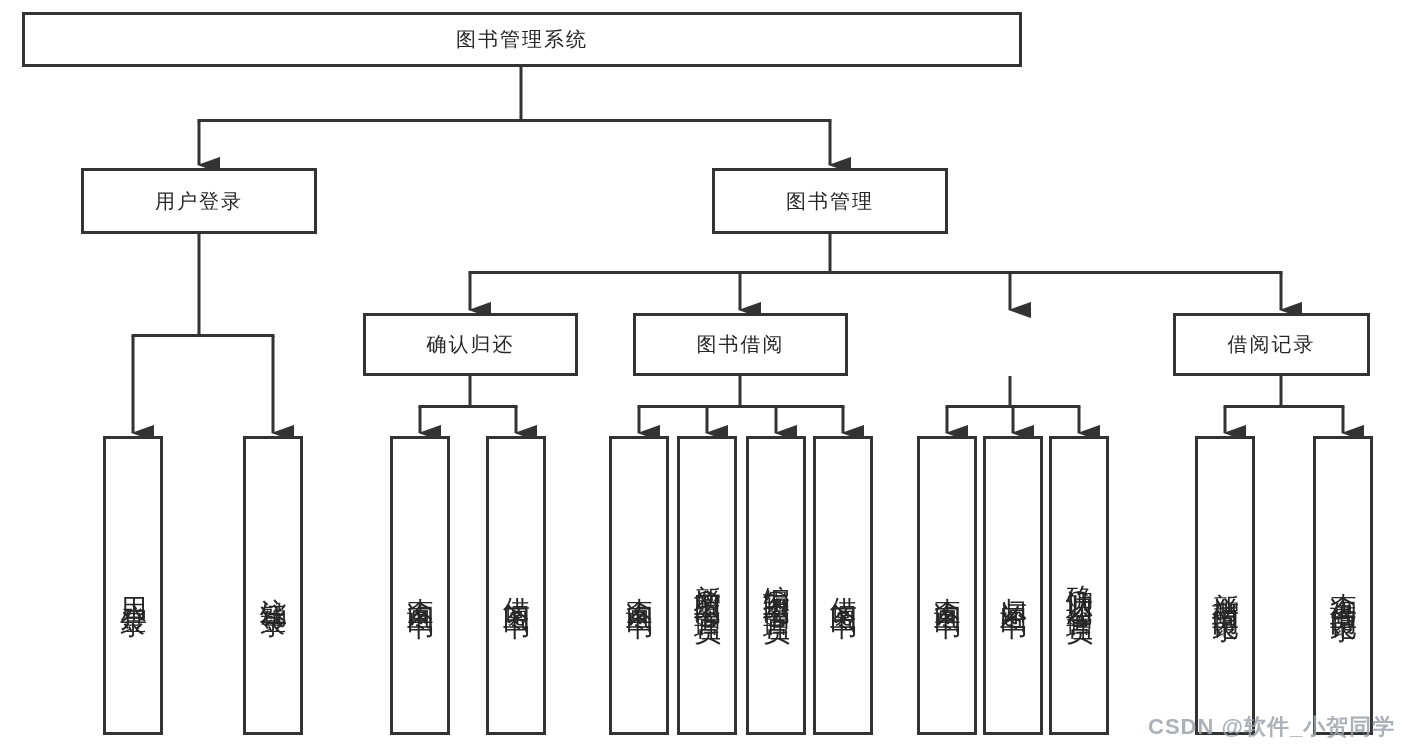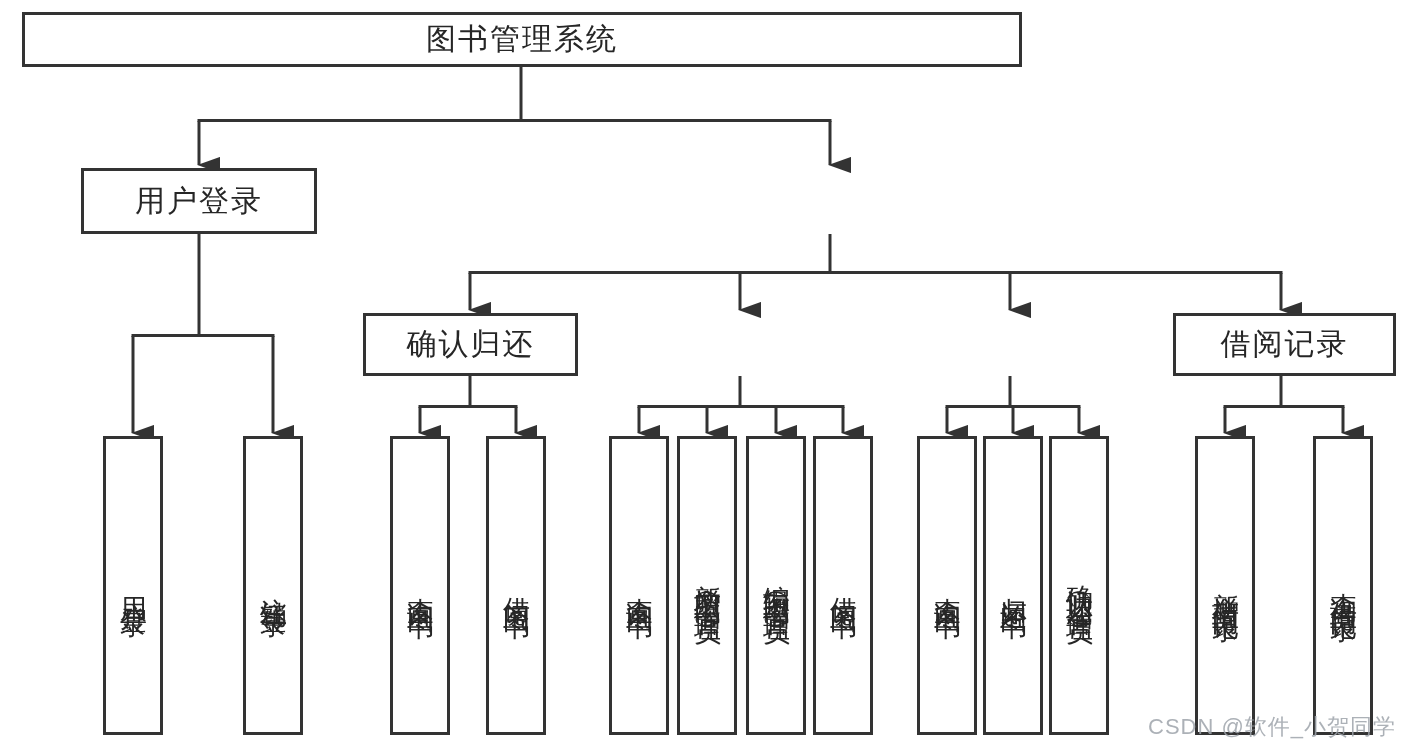--- a/index.html
+++ b/index.html
@@ -14,37 +14,38 @@
   .connectors line{stroke:#333333;stroke-width:3;}
   .box{
     position:absolute;
     box-sizing:border-box;
     border:3px solid #333333;
     background:#ffffff;
     display:flex;align-items:center;justify-content:center;
     color:#262626;
     z-index:2;
   }
-  .box.h span{font-size:30px;letter-spacing:2px;white-space:nowrap;}
+  .box.h span{font-size:20px;letter-spacing:2px;white-space:nowrap;}
   .box.v{width:60px;height:299px;}
   .vtext{
     writing-mode:vertical-rl;
     text-orientation:mixed;
     font-size:27px;
     letter-spacing:5px;
     line-height:1;
   }
   .watermark{
     position:absolute;
     left:1148px;top:712px;
     font-size:22px;
     letter-spacing:1px;
     color:rgba(158,163,170,0.85);
     z-index:3;
     white-space:nowrap;
+    font-weight:bold;
   }
 </style>
 </head>
 <body>
 
 <div class="canvas">
 
   <svg class="connectors" width="1405" height="747" viewBox="0 0 1405 747">
     <defs>
       <marker id="arrow" viewBox="0 0 10 14" refX="5" refY="13" markerWidth="5.5" markerHeight="7.7" orient="auto" markerUnits="strokeWidth">
@@ -93,25 +94,31 @@
     <line x1="1343" y1="407" x2="1343" y2="433" marker-end="url(#arrow)"></line>
   </svg>
 
   <div class="box h" style="left:22px;top:12px;width:1000px;height:55px">
     <span>图书管理系统</span>
   </div>
 
   <div class="box h" style="left:81px;top:168px;width:236px;height:66px">
     <span>用户登录</span>
   </div>
+  <div class="box h" style="left:712px;top:168px;width:236px;height:66px">
+    <span>图书管理</span>
+  </div>
 
   <div class="box h" style="left:363px;top:313px;width:215px;height:63px">
     <span>确认归还</span>
   </div>
-  <div class="box h" style="left:1173px;top:313px;width:223px;height:63px">
+  <div class="box h" style="left:633px;top:313px;width:215px;height:63px">
+    <span>图书借阅</span>
+  </div>
+  <div class="box h" style="left:1173px;top:313px;width:197px;height:63px">
     <span>借阅记录</span>
   </div>
 
   <div class="box v" style="left:103px;top:436px">
     <span class="vtext">用户登录</span>
   </div>
   <div class="box v" style="left:243px;top:436px">
     <span class="vtext">注销登录</span>
   </div>
 

